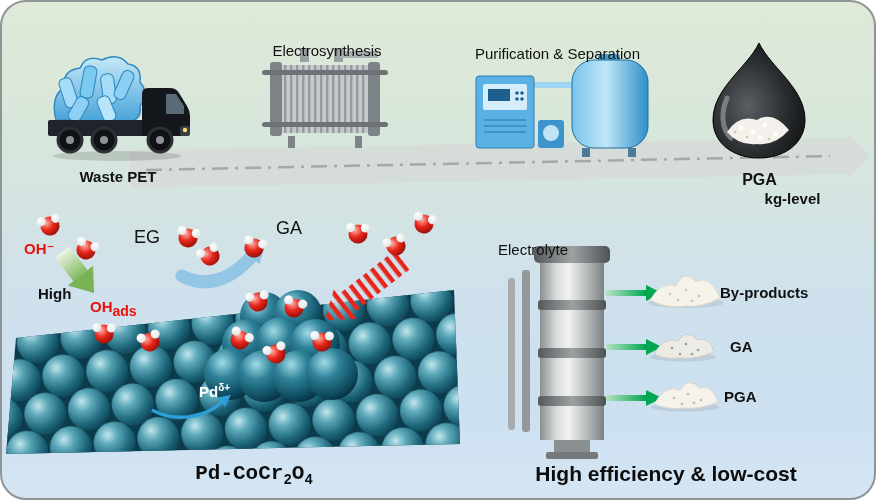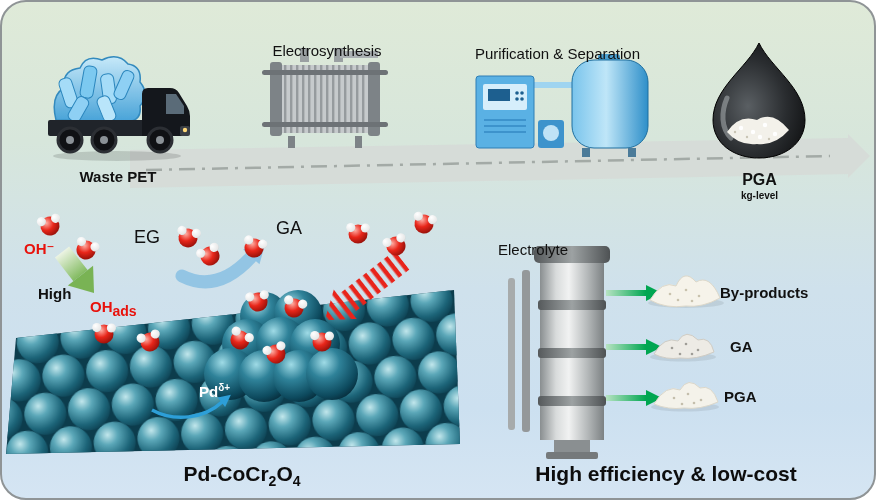--- a/index.html
+++ b/index.html
@@ -137,21 +137,21 @@
       <circle cx="70" cy="94" r="2.2"></circle>
         <circle cx="55" cy="97" r="2.2"></circle>
     </g>
     <g fill="#c9c4b4">
       <circle cx="42" cy="97" r="1.2"></circle>
         <circle cx="64" cy="99" r="1.2"></circle>
         <circle cx="30" cy="92" r="1.2"></circle>
     </g>
   </svg>
   <div class="lbl bold center" style="left:715px;top:161px;width:85px;font-size:16px;">PGA</div>
-  <div class="lbl bold center" style="left:715px;top:180px;width:85px;font-size:10px;">kg-level</div>
+  <div class="lbl bold center" style="left:748px;top:180px;width:85px;font-size:15px;">kg-level</div>
 
   <svg class="abs mech" style="left:0;top:192px;" width="470" height="272" viewBox="0 192 470 272">
     <defs>
       <radialGradient id="m-sph" cx="0.35" cy="0.3" r="0.8">
         <stop offset="0" stop-color="#c2e7ec"></stop>
           <stop offset="0.3" stop-color="#5ba7b8"></stop>
         <stop offset="0.7" stop-color="#1c6478"></stop>
           <stop offset="1" stop-color="#0a3a4b"></stop>
       </radialGradient>
       <radialGradient id="m-sphDark" cx="0.35" cy="0.28" r="0.85">
@@ -253,21 +253,21 @@
   <div class="lbl bold red" style="left:22px;top:238px;font-size:15px;">OH⁻</div>
   <div class="lbl bold" style="left:36px;top:283px;font-size:15px;">High</div>
   <div class="lbl bold red" style="left:88px;top:296px;font-size:15px;">
     <span>OH</span><sub style="font-size:14px;">ads</sub>
   </div>
   <div class="lbl" style="left:132px;top:213px;font-size:18px;font-weight:500;margin-top:12px;">EG</div>
   <div class="lbl" style="left:274px;top:216px;font-size:18px;font-weight:500;">GA</div>
   <div class="lbl bold white" style="left:197px;top:381px;font-size:15px;">
     <span>Pd</span><sup style="font-size:10px;">δ+</sup>
   </div>
-  <div class="lbl caption center" style="left:60px;top:452px;width:360px;">
+  <div class="lbl caption center" style="left:72px;top:452px;width:360px;font-family:Liberation Mono, monospace;">
     <span>Pd-CoCr</span><sub style="font-size:14px;">2</sub><span>O</span><sub style="font-size:14px;">4</sub>
   </div>
 
   <svg class="abs mech" style="left:472px;top:205px;" width="400" height="255" viewBox="472 205 400 255">
     <defs>
       <linearGradient id="c-metal" x1="0" y1="0" x2="1" y2="0">
         <stop offset="0" stop-color="#898e90"></stop>
           <stop offset="0.25" stop-color="#d8dbdb"></stop>
         <stop offset="0.45" stop-color="#f1f2f2"></stop>
           <stop offset="0.75" stop-color="#b3b7b8"></stop>

